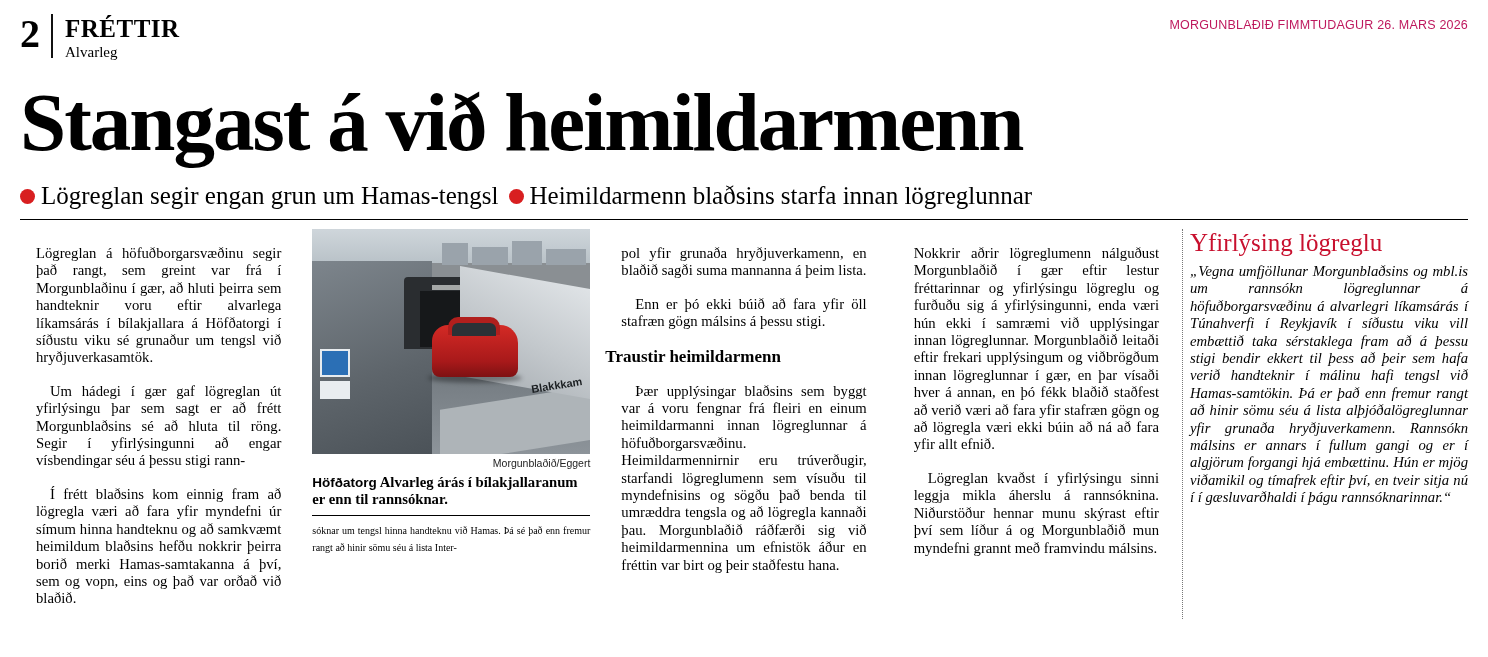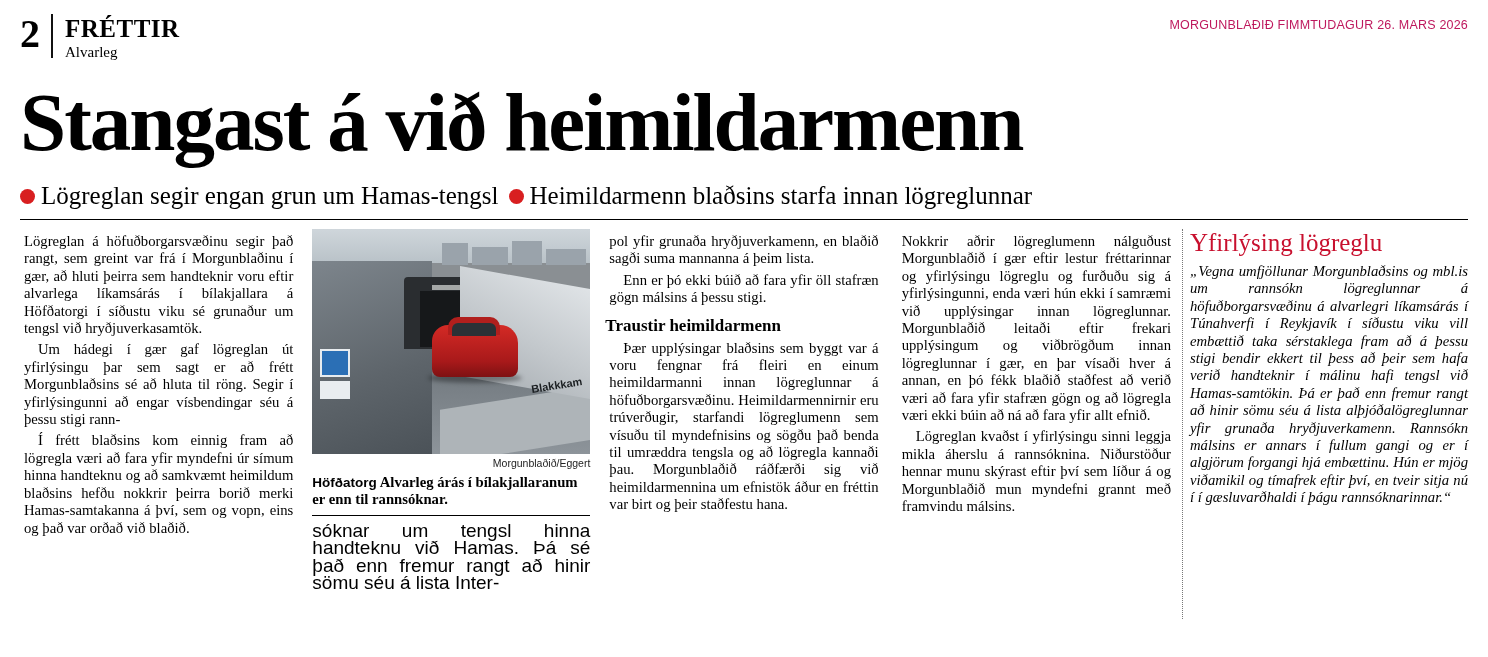--- a/index.html
+++ b/index.html
@@ -122,21 +122,21 @@
   }
   .col {
     width: 278px;
     font-family: "Liberation Serif", serif;
     font-size: 14.7px;
     line-height: 17.4px;
     text-align: justify;
     box-sizing: border-box;
   }
   .col p {
-    margin: 4px;
+    margin: 16px;
     text-indent: 14px;
   }
   .col p.first {
     text-indent: 0;
   }
   .col-gap {
     width: 15px;
     flex: 0 0 auto;
   }
   .col-rule {
@@ -257,22 +257,22 @@
   .photo-caption .place {
     font-family: "Liberation Sans", sans-serif;
     font-size: 13.5px;
     font-weight: bold;
   }
   .caption-rule {
     border-top: 1px solid #000;
     margin: 6px 0 6px 0;
   }
   .photo-col-text {
-    font-family: Liberation Sans, sans-serif;
-    font-size: 19px;
+    font-family: Liberation Serif, serif;
+    font-size: 10px;
     line-height: 17.4px;
     text-align: justify;
   }
   .photo-col-text p { margin: 0; text-indent: 0; }
 
   .subhead-inline {
     font-family: "Liberation Serif", serif;
     font-weight: bold;
     font-size: 17px;
     line-height: 20px;

